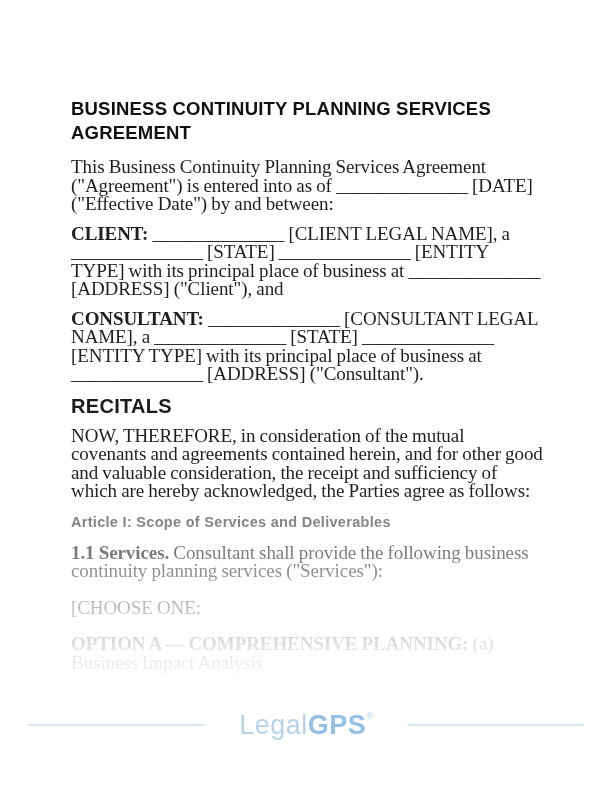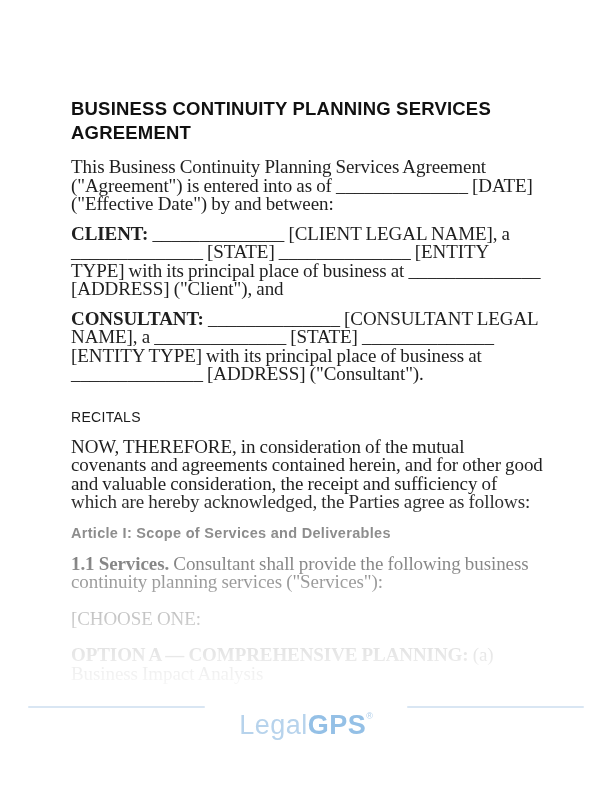--- a/index.html
+++ b/index.html
@@ -35,26 +35,26 @@
   p.body-para {
     font-size: 19px;
     line-height: 18.5px;
     letter-spacing: -0.08px;
     word-spacing: -0.5px;
     margin: 0 0 11px 0;
   }
   p.body-para b { font-weight: bold; text-align: center; }
   .section-heading {
     font-family: "Liberation Sans", sans-serif;
-    font-weight: normal;
-    font-size: 14px;
+    font-weight: bold;
+    font-size: 20px;
     line-height: 16px;
     letter-spacing: 0.3px;
     color: #1b1b1b;
-    margin: 25px 0 13px 0;
+    margin: 14px 0 13px 0;
   }
   .article-heading {
     font-family: "Liberation Sans", sans-serif;
     font-weight: bold;
     font-size: 14.5px;
     line-height: 17px;
     letter-spacing: 0.3px;
     color: #6f6f6f;
     margin: 13px 0 13px 0;
   }
@@ -74,21 +74,21 @@
       rgba(255,255,255,0.96) 92%,
       rgba(255,255,255,0.99) 100%);
     z-index: 5;
   }
   .footer {
     position: absolute;
     top: 706px;
     left: 0;
     width: 612px;
     display: flex;
-    align-items: flex-start;
+    align-items: center;
     box-sizing: border-box;
     padding: 0 28px;
     z-index: 2;
   }
   .footer-rule {
     flex: 1 1 auto;
     height: 2px;
     background: #d9e6f3;
     border-radius: 1px;
   }

